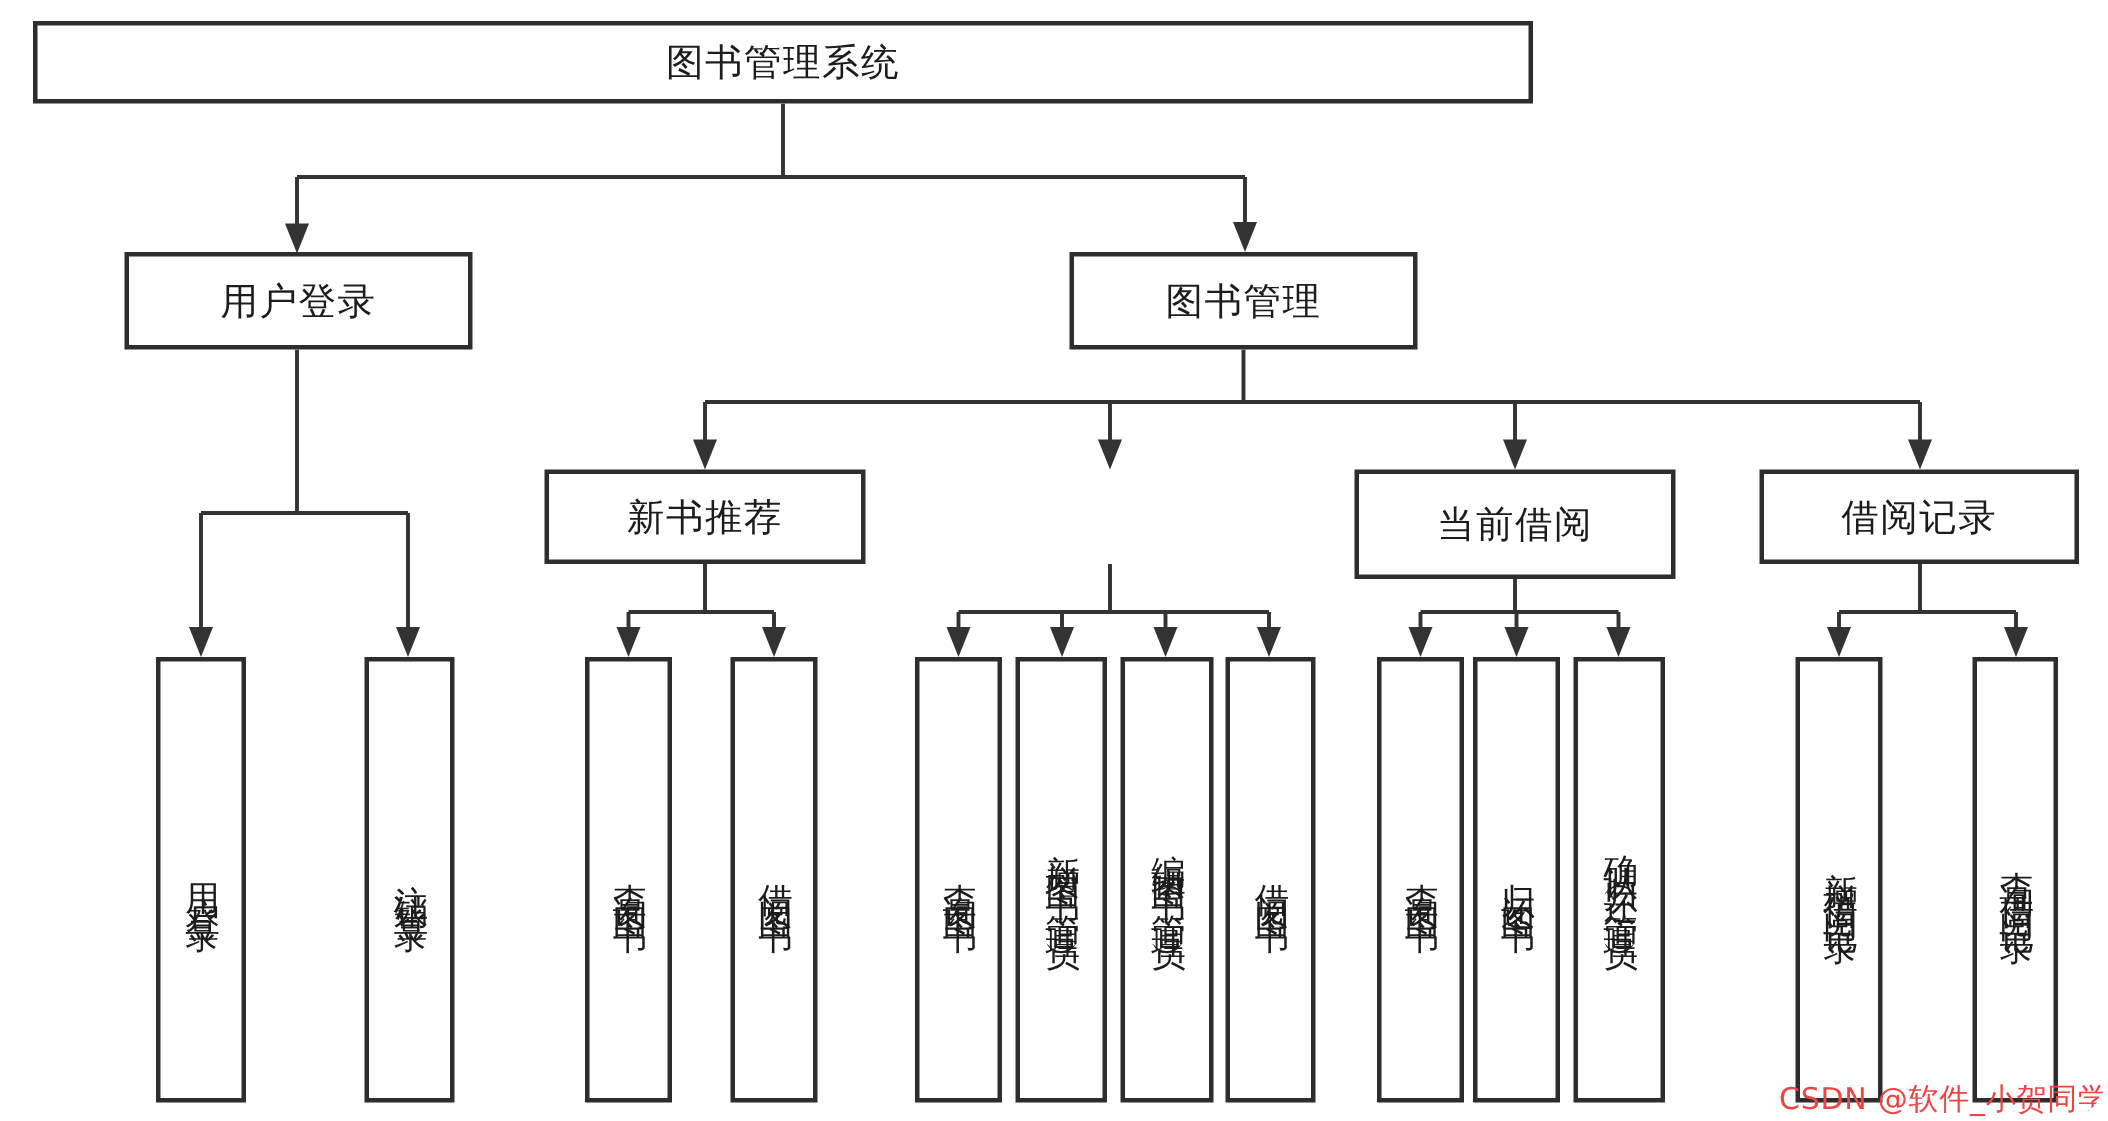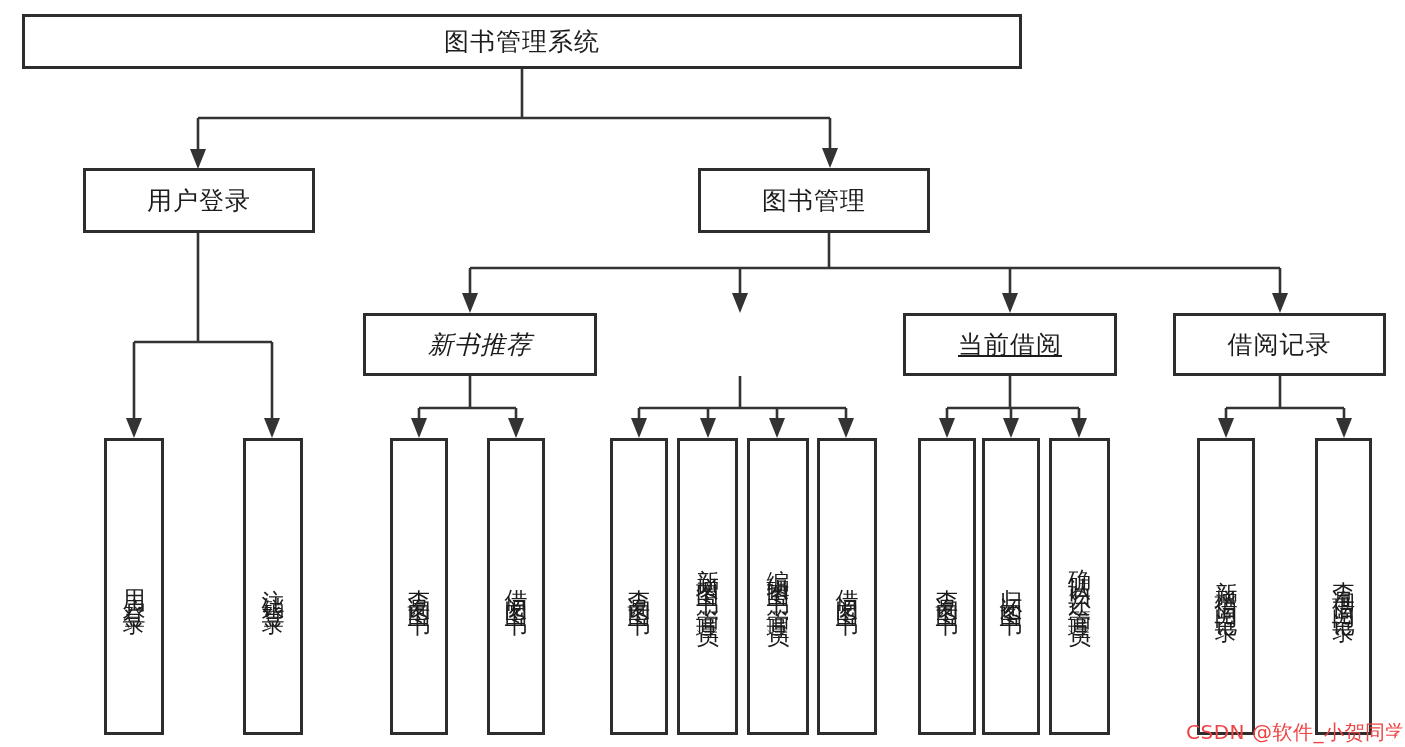--- a/index.html
+++ b/index.html
@@ -37,24 +37,24 @@
   .vbox {
     writing-mode: vertical-rl;
     text-orientation: mixed;
     font-size: 23px;
     letter-spacing: 8px;
     line-height: 1;
   }
   
   #n-root    { left: 22px;   top: 14px;  width: 1000px; height: 55px; }
   #n-login   { left: 83px;   top: 168px; width: 232px;  height: 65px; }
-  #n-mgmt    { left: 698px;  top: 168px; width: 232px;  height: 65px; }
-  #n-newbook { left: 363px;  top: 313px; width: 234px;  height: 63px; font-style: italic; }
+  #n-mgmt    { left: 713px;  top: 168px; width: 232px;  height: 65px; }
+  #n-newbook { left: 363px;  top: 313px; width: 214px;  height: 63px; }
   #n-borrow  { left: 633px;  top: 313px; width: 214px;  height: 63px; }
-  #n-current { left: 903px;  top: 313px; width: 214px;  height: 63px; text-decoration: underline; }
+  #n-current { left: 903px;  top: 313px; width: 214px;  height: 73px; }
   #n-records { left: 1173px; top: 313px; width: 213px;  height: 63px; }
 
   #l-user-login { left: 104px;  top: 438px; width: 60px; height: 297px; }
   #l-logout     { left: 243px;  top: 438px; width: 60px; height: 297px; }
   #l-nb-query   { left: 390px;  top: 438px; width: 58px; height: 297px; }
   #l-nb-borrow  { left: 487px;  top: 438px; width: 58px; height: 297px; }
   #l-bb-query   { left: 610px;  top: 438px; width: 58px; height: 297px; }
   #l-bb-add     { left: 677px;  top: 438px; width: 61px; height: 297px; }
   #l-bb-edit    { left: 747px;  top: 438px; width: 62px; height: 297px; }
   #l-bb-borrow  { left: 817px;  top: 438px; width: 60px; height: 297px; }

